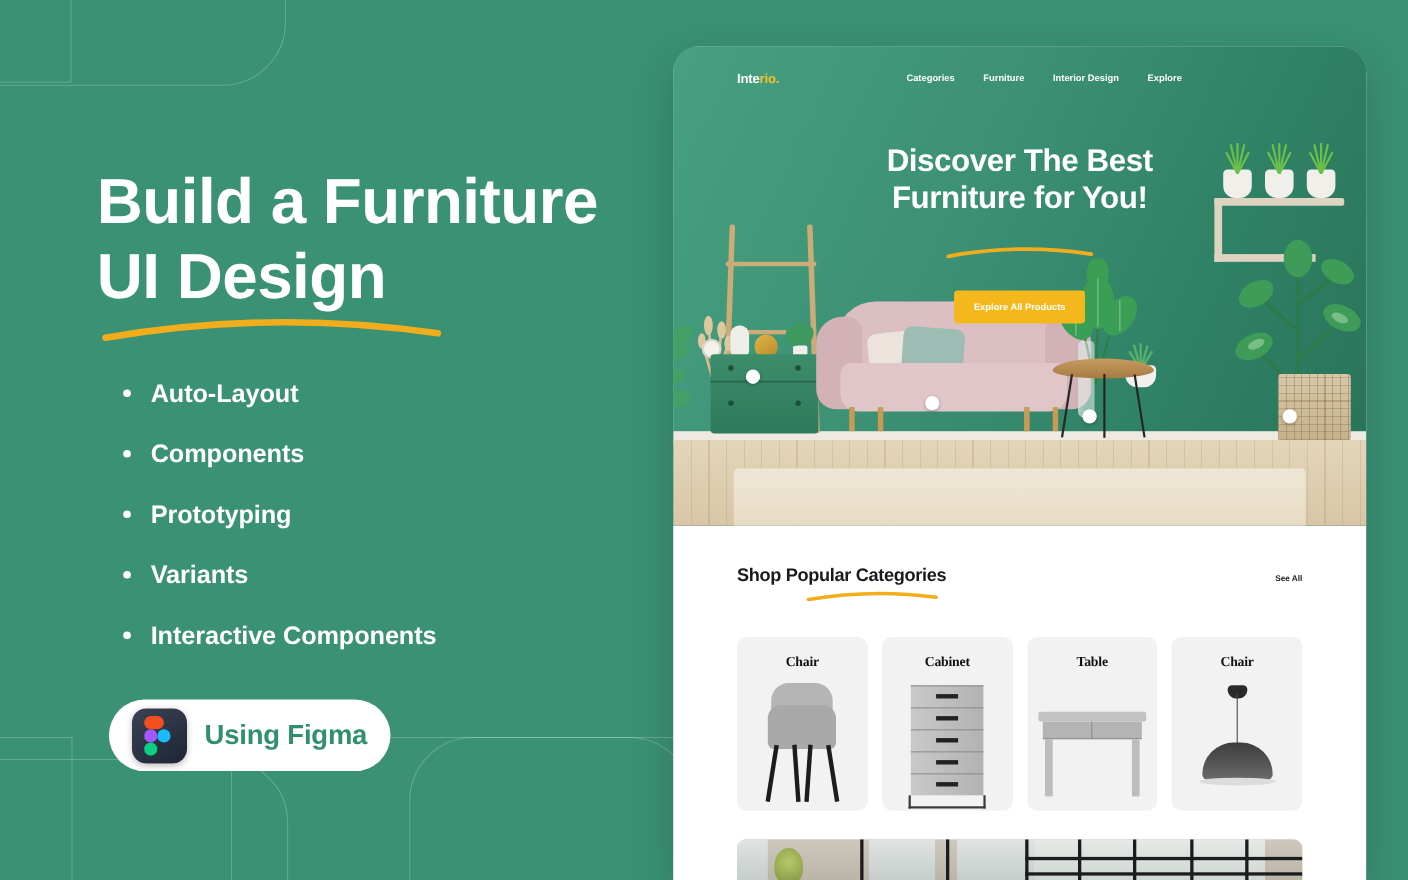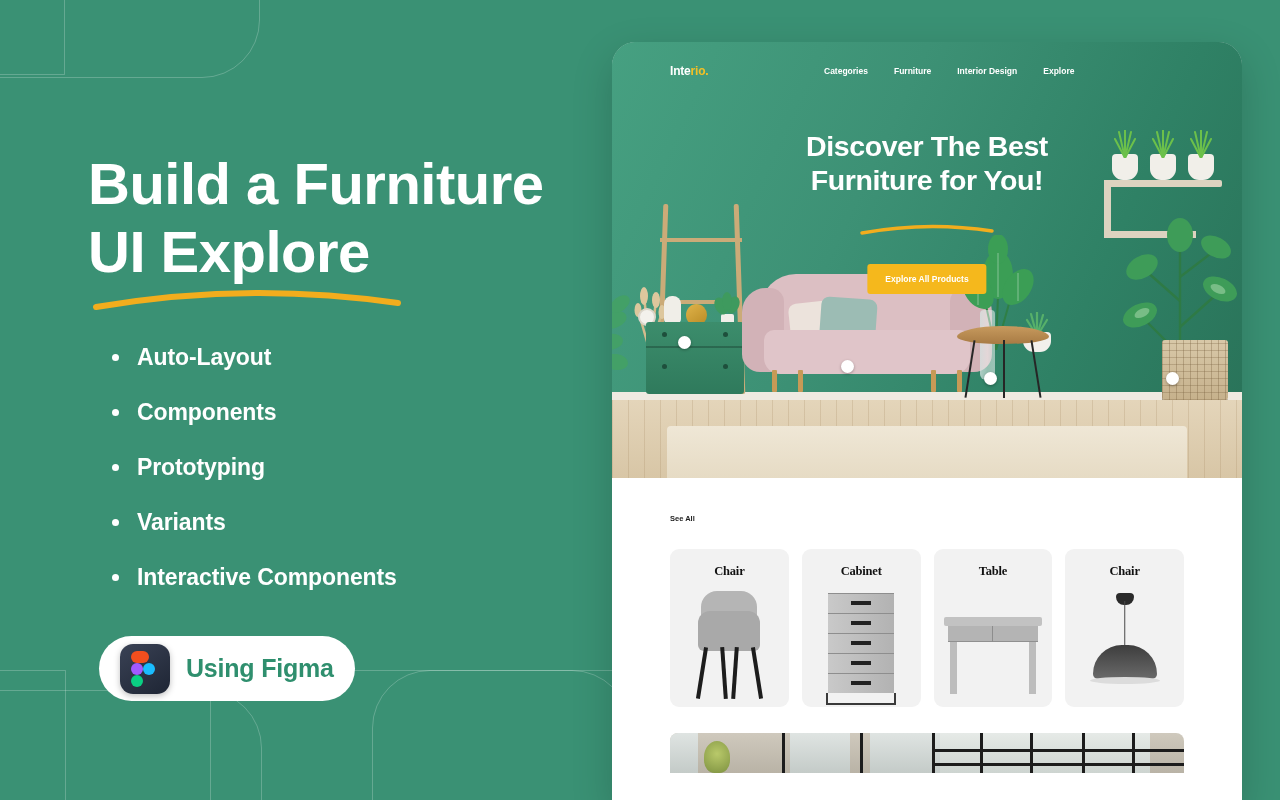--- a/index.html
+++ b/index.html
@@ -235,21 +235,21 @@
 <div class="deco deco-tl2"></div>
 <div class="deco deco-bl"></div>
 <div class="deco deco-bl2"></div>
 <div class="deco deco-br"></div>
 <div class="deco deco-br2"></div>
 
 <div class="left">
 
   <div class="headline">
     <div>Build a Furniture</div>
-    <div>UI Explore</div>
+    <div>UI Design</div>
   </div>
 
   <svg class="headline-underline" viewBox="0 0 310 26">
     <path d="M4 22 Q155 -4 306 18" stroke="#f2ad1d" stroke-width="6" fill="none" stroke-linecap="round"></path>
   </svg>
 
   <ul class="feature-list">
     <li class="feature-item">
       <span class="bullet"></span>
       <span>Auto-Layout</span>
@@ -471,20 +471,26 @@
     <div class="cta">Explore All Products</div>
 
     <div class="hotspot" style="left:66px;  top:294px;"></div>
     <div class="hotspot" style="left:229px; top:318px;"></div>
     <div class="hotspot" style="left:372px; top:330px;"></div>
     <div class="hotspot" style="left:554px; top:330px;"></div>
   </div>
 
   <div class="cats">
     <div class="cats-head">
+      <div>
+        <div class="cats-title">Shop Popular Categories</div>
+        <svg class="cats-underline" viewBox="0 0 122 12">
+          <path d="M3 9 Q61 -1 119 7" stroke="#f2ad1d" stroke-width="3.2" fill="none" stroke-linecap="round"></path>
+        </svg>
+      </div>
       <div class="see-all">See All</div>
     </div>
 
     <div class="cards">
 
       <div class="card">
         <div class="card-label">Chair</div>
         <div class="card-art">
           <div class="ch-back"></div>
           <div class="ch-seat"></div>

